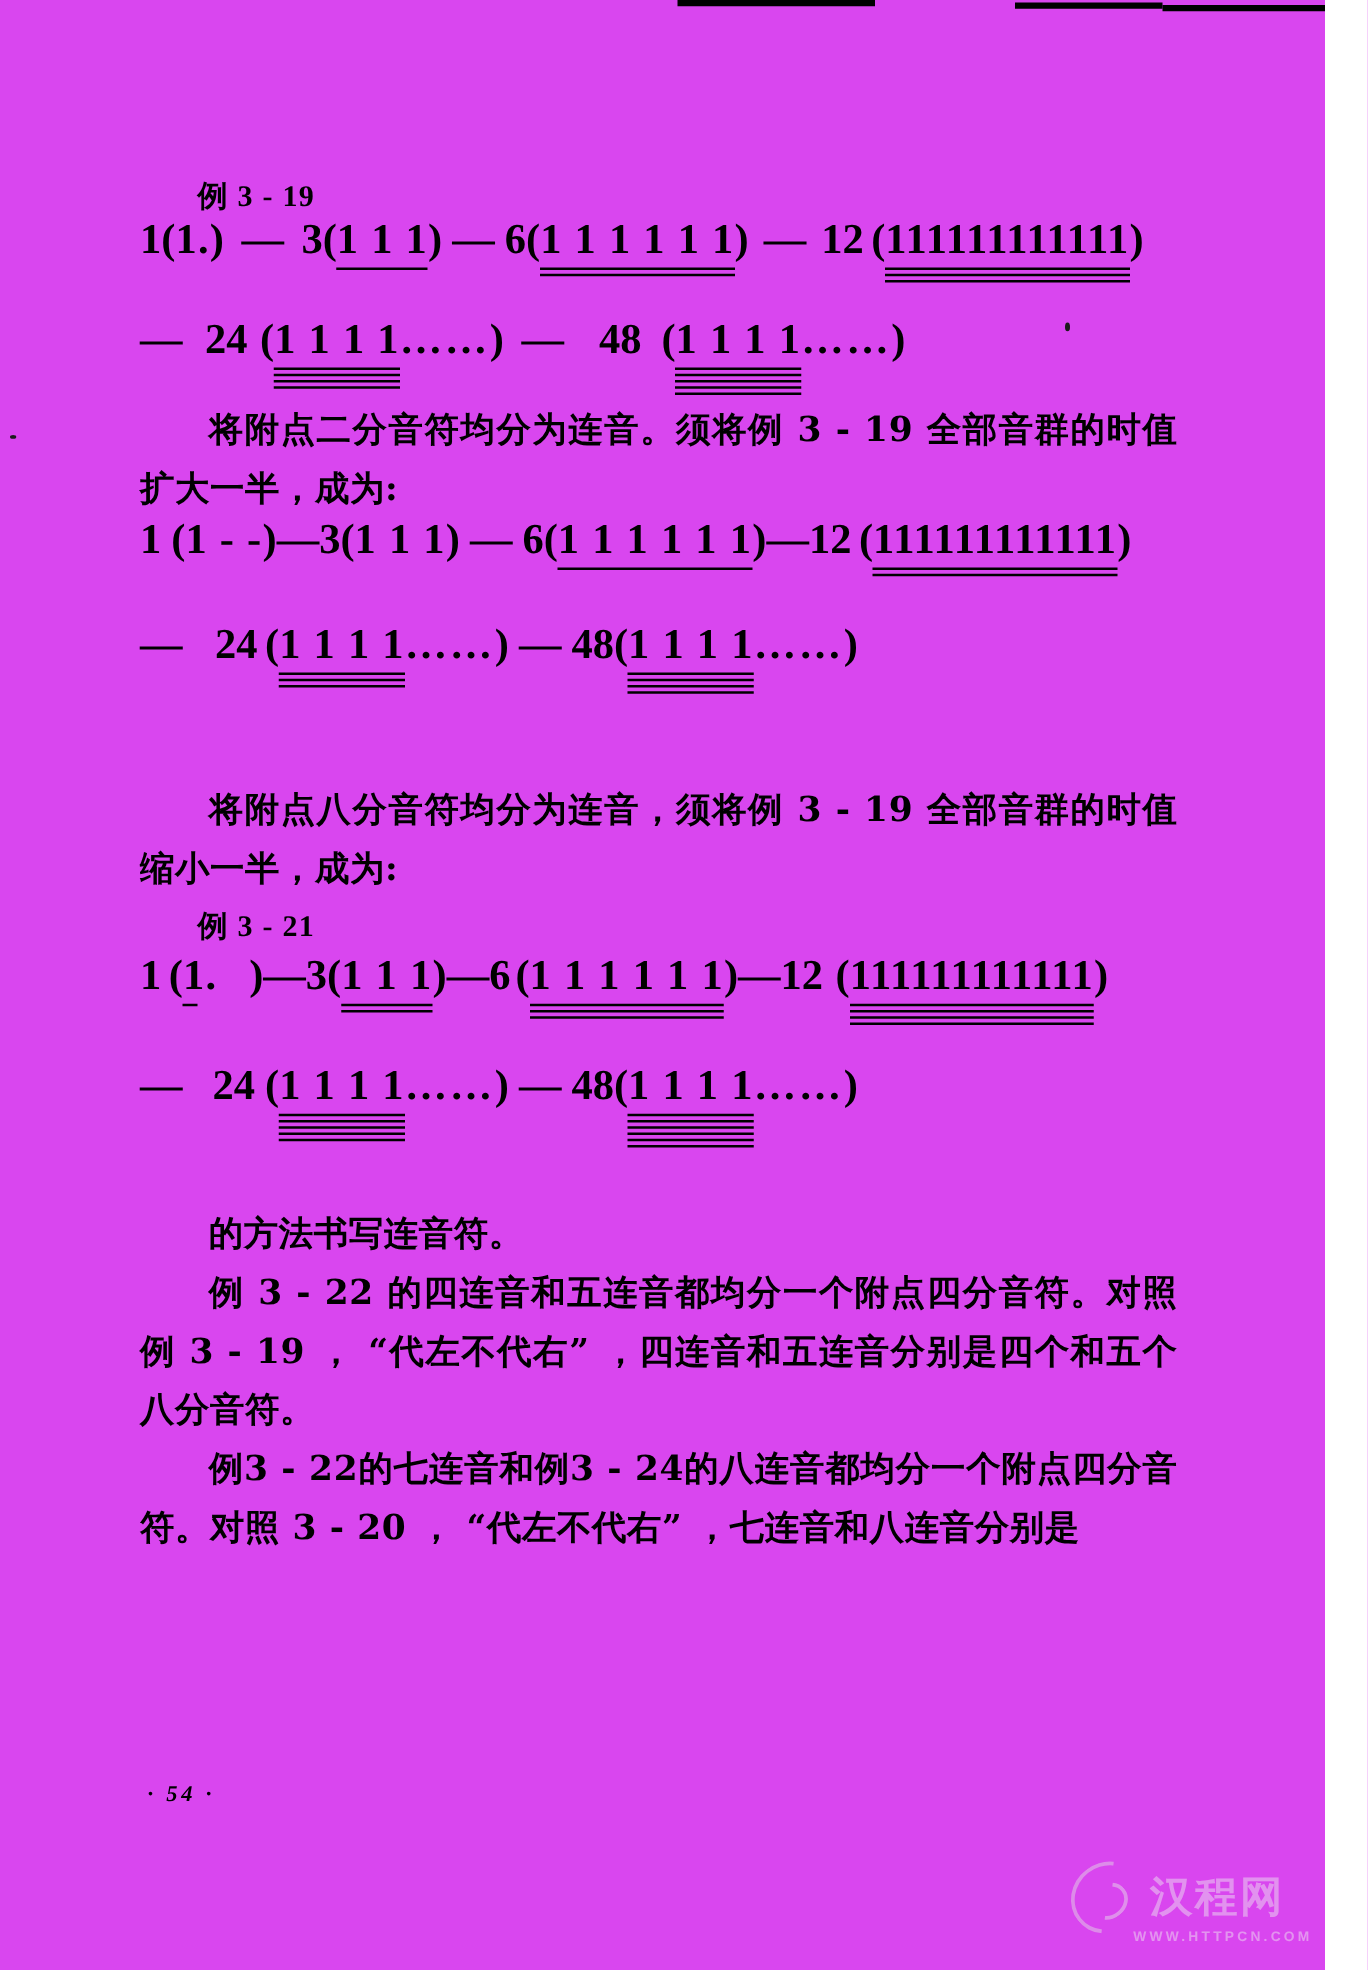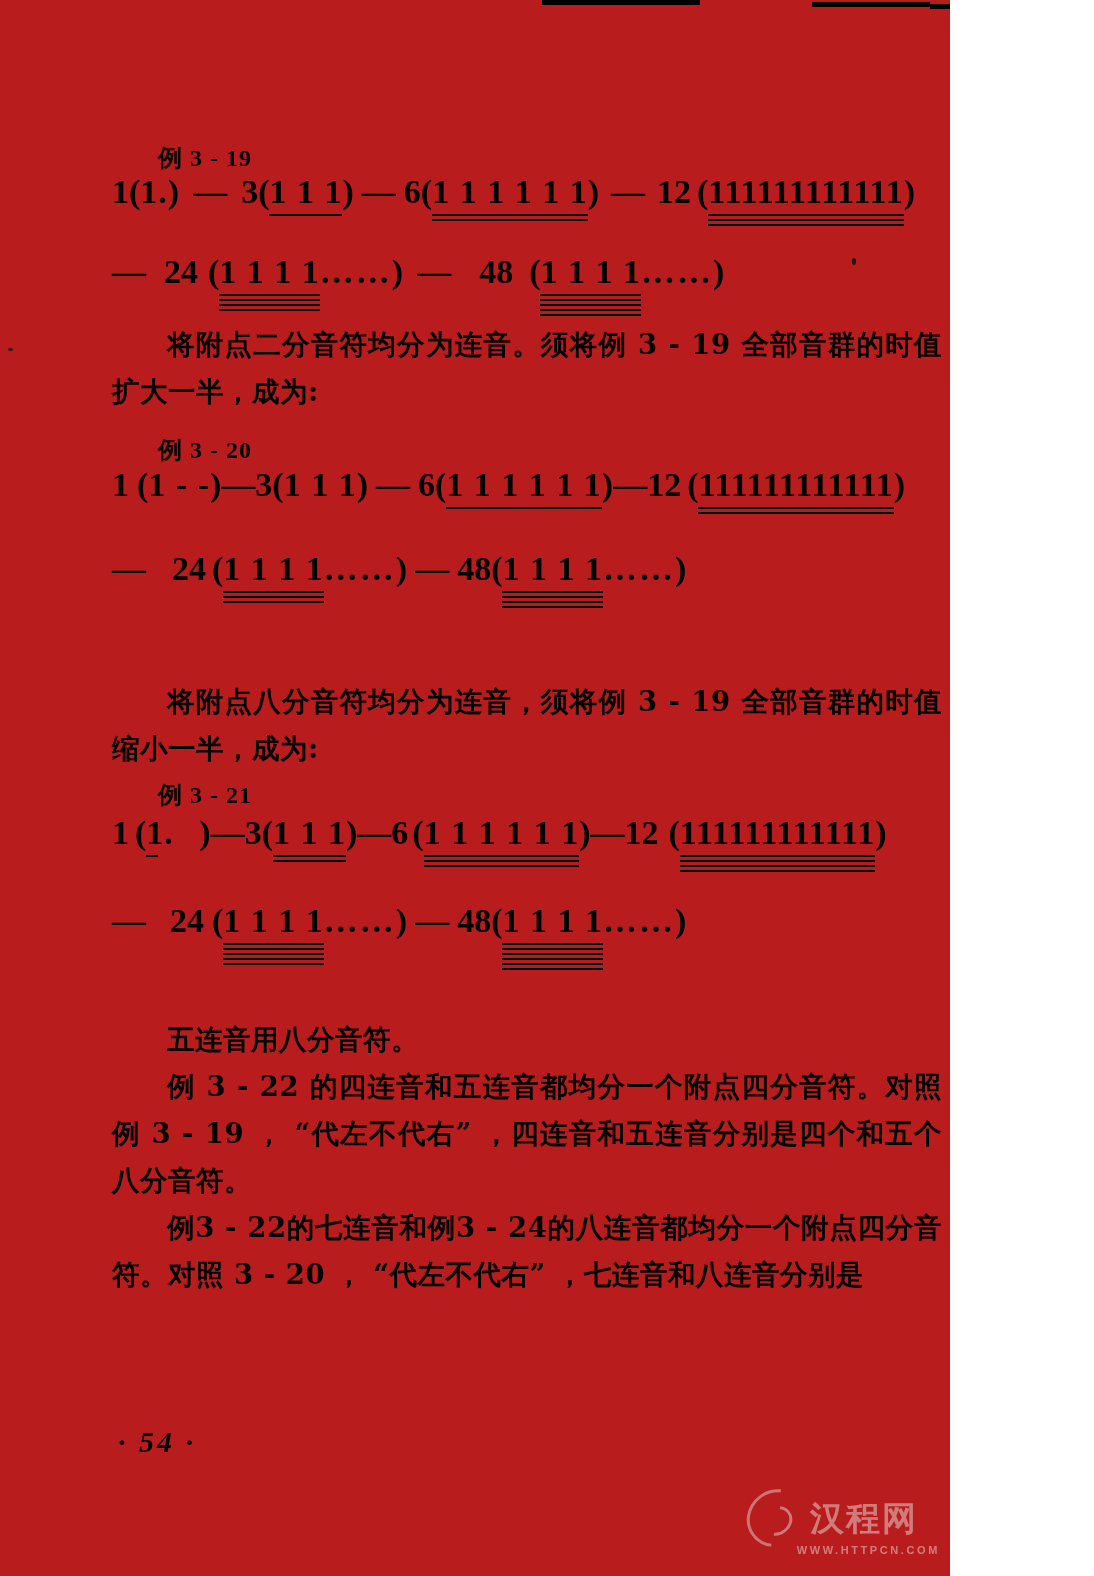--- a/index.html
+++ b/index.html
@@ -7,23 +7,23 @@
     margin: 0;
     padding: 0;
     background: #ffffff;
   }
   body {
     font-family: "Liberation Serif", "DejaVu Serif", serif;
     color: #000000;
   }
   #page {
     position: relative;
-    width: 950px;
+    width: 1060px;
     height: 1576px;
-    background: #b91c1c;
+    background: #d946ef;
     overflow: hidden;
   }
 
   
   .scan-bar {
     position: absolute;
     background: #000000;
     height: 5px;
   }
   .scan-bar.b1 { left: 542px; top: 0px;  width: 158px; }
@@ -122,21 +122,21 @@
   }
   .paren { display: inline-block; white-space: pre; }
   .dots  { display: inline-block; white-space: pre; letter-spacing: 2px; }
 
   
   .folio {
     position: absolute;
     left: 118px;
     top: 1425px;
     font-family: "Liberation Serif", "DejaVu Serif", serif;
-    font-size: 30px;
+    font-size: 18px;
     font-weight: 700;
     font-style: italic;
     letter-spacing: 3px;
   }
 
   
   .watermark {
     position: absolute;
     right: 8px;
     bottom: 12px;
@@ -276,21 +276,20 @@
             </span>
         </span>
         <span class="dots">……</span>
         <span class="paren">)</span>
       </div>
     </div>
 
 
     <p class="para">将附点二分音符均分为连音。须将例 3 - 19 全部音群的时值扩大一半，成为:</p>
 
-    <div class="ex-label" style="margin-top:22px;">例 3 - 20</div>
 
     <div class="notation">
       <div class="nline">
         <span class="ntoken">1</span>
         <span class="paren" style="margin-left:8px;">(</span>
         <span class="grp">
           <span class="digits">1 - -</span>
           <span class="beams"></span>
         </span>
         <span class="paren">)</span>
@@ -446,21 +445,21 @@
               <i></i>
               <i></i>
               <i></i>
             </span>
         </span>
         <span class="dots">……</span>
         <span class="paren">)</span>
       </div>
     </div>
 
-    <p class="para" style="margin-top:46px;">五连音用八分音符。</p>
+    <p class="para" style="margin-top:46px;">的方法书写连音符。</p>
     <p class="para">例 3 - 22 的四连音和五连音都均分一个附点四分音符。对照例 3 - 19 ， “代左不代右” ，四连音和五连音分别是四个和五个八分音符。</p>
     <p class="para">例3 - 22的七连音和例3 - 24的八连音都均分一个附点四分音符。对照 3 - 20 ， “代左不代右” ，七连音和八连音分别是</p>
 
   </div>
 
   <div class="folio">· 54 ·</div>
 
   <div class="watermark">
     <div class="wm-row">
       <div class="wm-mark"></div>

